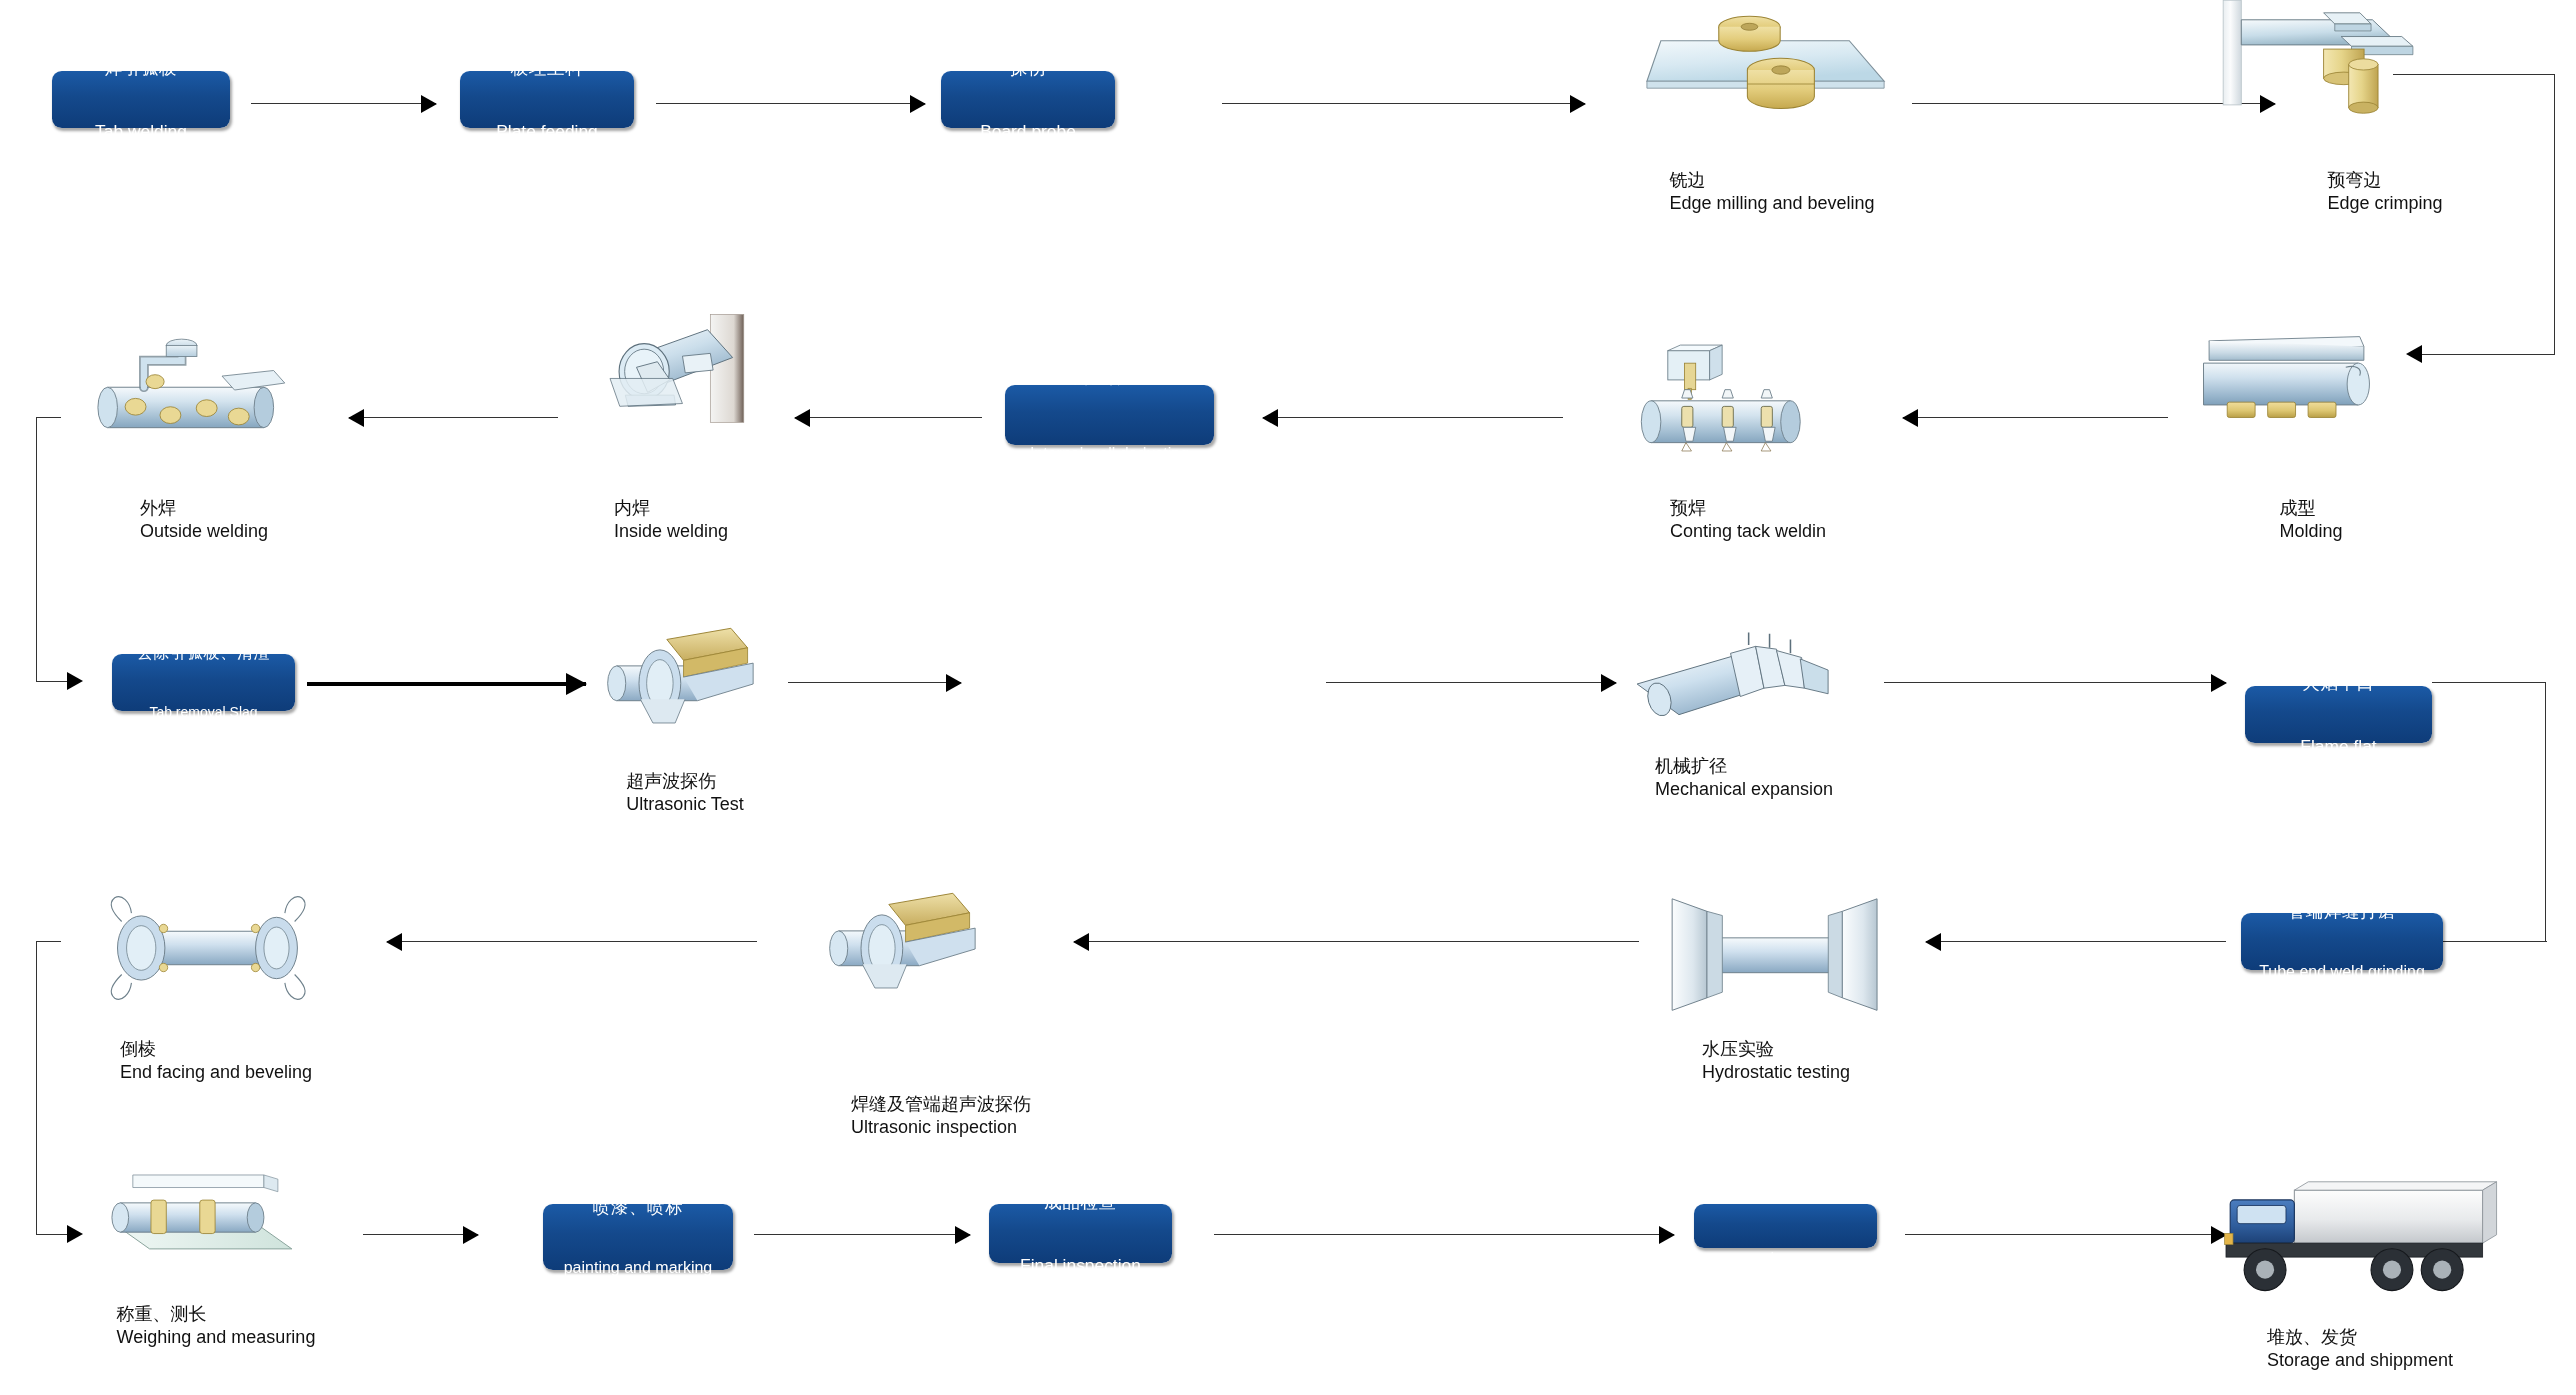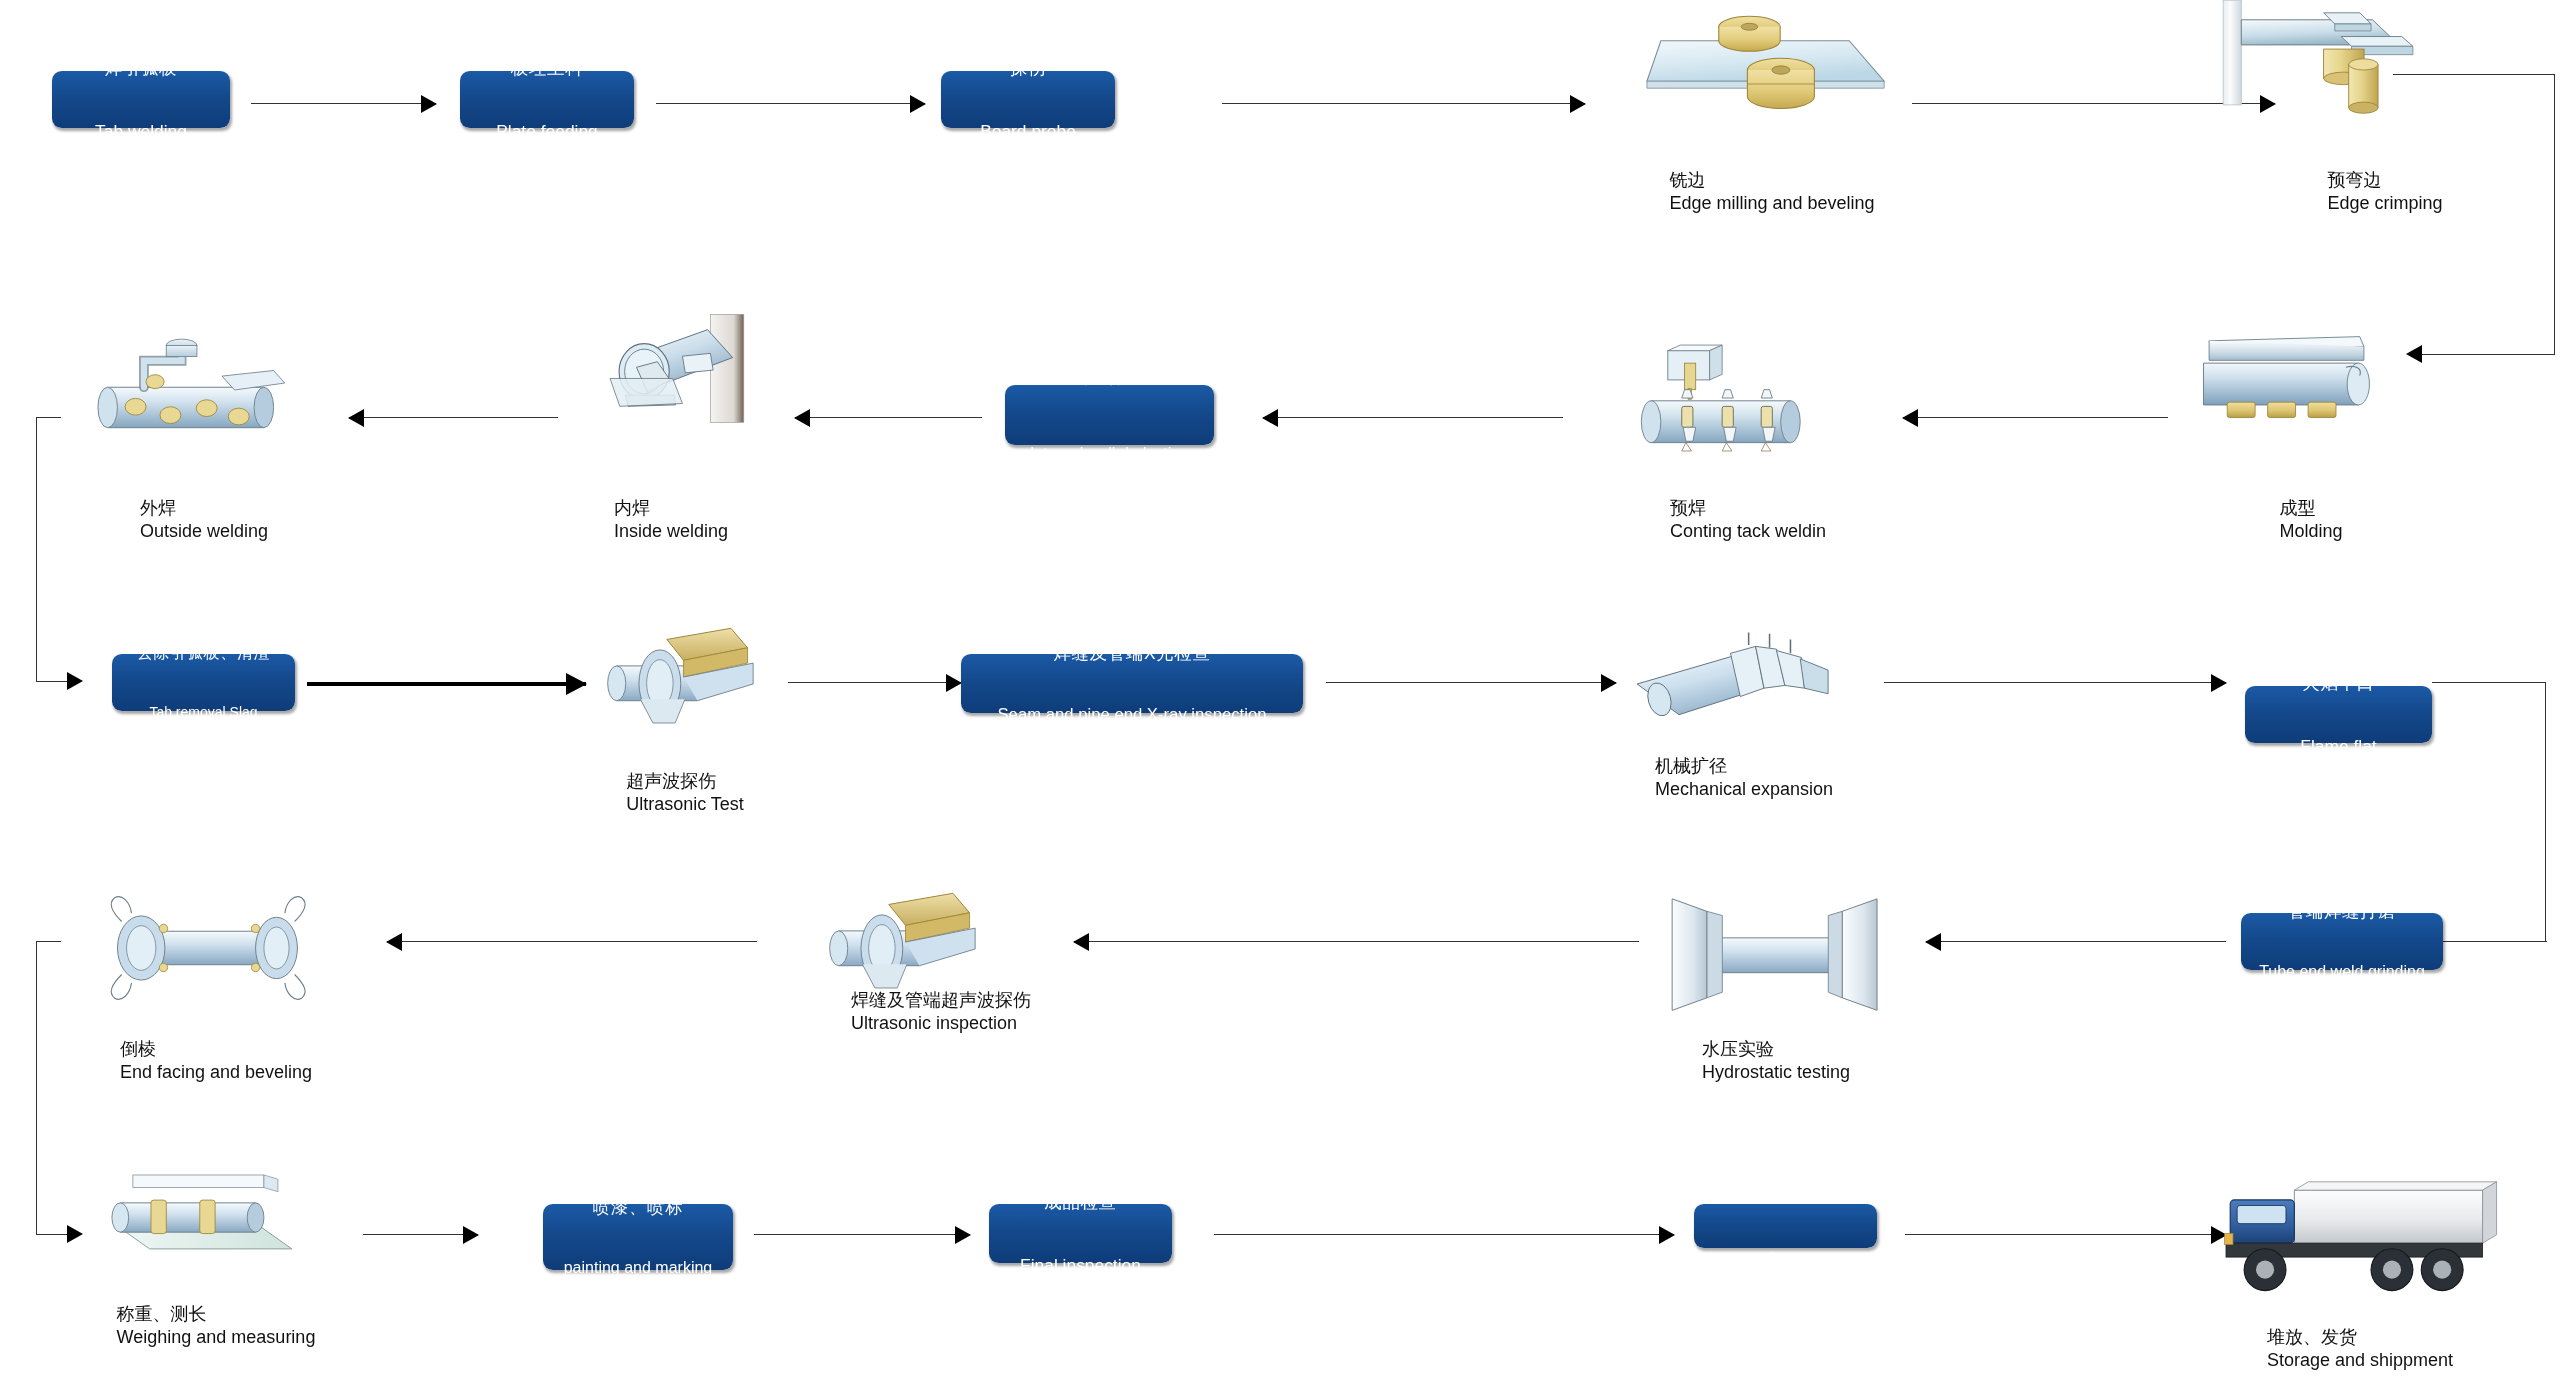--- a/index.html
+++ b/index.html
@@ -425,24 +425,20 @@
   </div>
   <div class="cap" style="left:685px; top:760px;">
     <span class="cn">超声波探伤</span>
     <span class="en">Ultrasonic Test</span>
   </div>
 
   <div class="arrow right" style="left:788px; top:682px; width:173px;">
       <i class="head"></i>
     </div>
 
-  <div class="pbox" style="left:961px; top:654px; width:342px; height:59px;">
-    <span class="cn">焊缝及管端X光检查</span>
-    <span class="en" style="font-size:16.7px;">Seam and pipe end X-ray inspection</span>
-  </div>
 
   <div class="arrow right" style="left:1326px; top:682px; width:290px;">
       <i class="head"></i>
     </div>
 
   <div class="illu" style="left:1626px; top:621px;">
     <svg width="223" height="126" viewBox="0 0 320 180">
       <defs>
         <linearGradient id="meG" x1="0.1" y1="0" x2="0.7" y2="1">
           <stop offset="0%" stop-color="#f6fafc"></stop>
@@ -524,21 +520,21 @@
       <path d="M24,74 L140,74 L140,124 L24,124 Z" fill="url(#ut1)" stroke="#6e808b" stroke-width="1.4"></path>
       <ellipse cx="24" cy="99" rx="13" ry="25" fill="#d7e7f2" stroke="#6e808b" stroke-width="1.3"></ellipse>
       <ellipse cx="86" cy="99" rx="30" ry="48" fill="#cadded" stroke="#6e808b" stroke-width="1.4"></ellipse>
       <ellipse cx="86" cy="99" rx="19" ry="34" fill="#e1eef6" stroke="#6e808b" stroke-width="1.1"></ellipse>
       <polygon points="96,36 188,20 212,48 120,66" fill="url(#ut2)" stroke="#9b8435" stroke-width="1.4"></polygon>
       <polygon points="120,66 212,48 212,70 120,90" fill="#d2b967" stroke="#9b8435" stroke-width="1.2"></polygon>
       <path d="M120,90 L220,70 L220,100 L140,124" fill="#cfe0ee" stroke="#6e808b" stroke-width="1.3"></path>
       <path d="M58,122 L76,156 L108,156 L122,122" fill="#dde9f1" stroke="#6e808b" stroke-width="1.2"></path>
     </svg>
   </div>
-  <div class="cap" style="left:941px; top:979px;">
+  <div class="cap" style="left:941px; top:1083px;">
     <span class="cn">焊缝及管端超声波探伤</span>
     <span class="en">Ultrasonic inspection</span>
   </div>
 
   <div class="arrow left" style="left:387px; top:941px; width:370px;">
       <i class="head"></i>
     </div>
 
   <div class="illu" style="left:91px; top:878px;">
     <svg width="265" height="133" viewBox="0 0 380 190">

